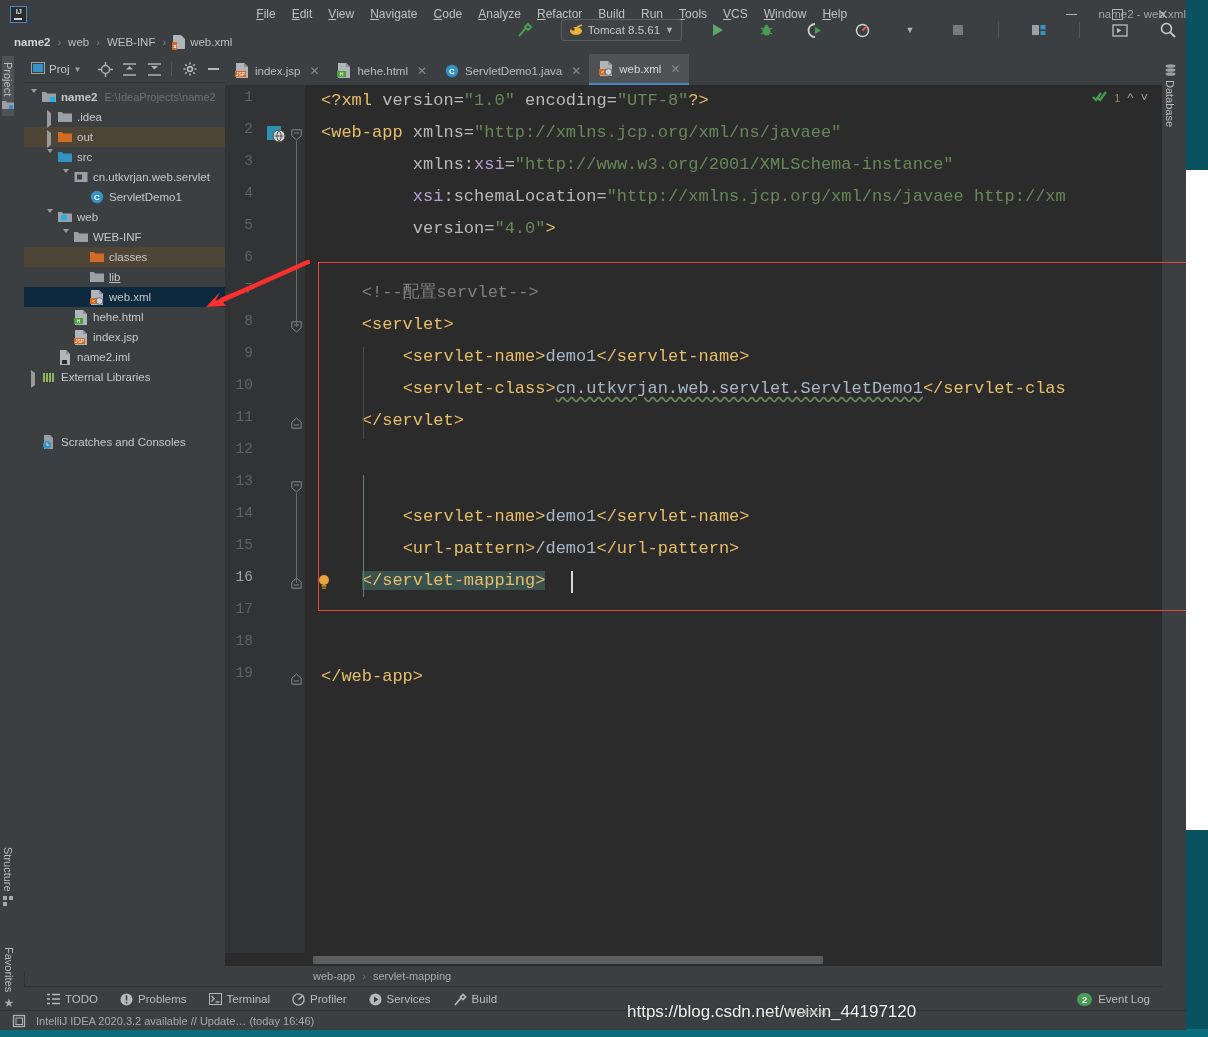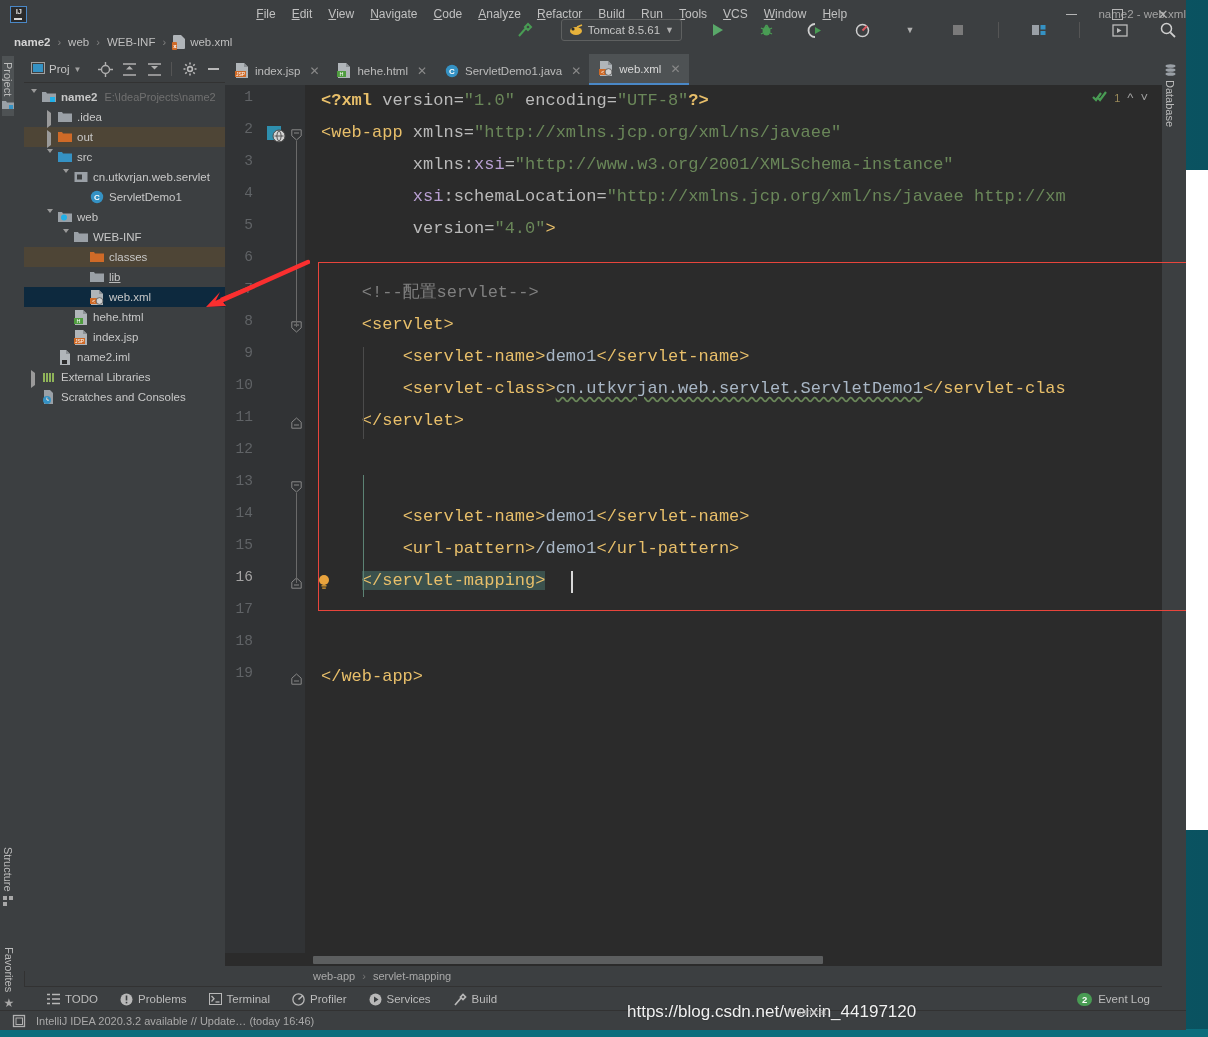--- a/index.html
+++ b/index.html
@@ -152,21 +152,21 @@
   .cl {
     position:absolute; left:16px; white-space:pre;
     font-family:"Liberation Mono", monospace; font-size:17px; line-height:32px;
   }
   .tag { color:#e8bf6a; }
   .attr { color:#bababa; }
   .ns { color:#b9a0d3; }
   .str { color:#6a8759; }
   .txt { color:#a9b7c6; }
   .com { color:#808080; }
-  .pi  { color:#e8bf6a;font-weight:bold; }
+  .pi  { color:#e8bf6a; }
   .eq  { color:#bababa; }
   .hl-match { background:#3b514d; }
   .squiggle { text-decoration: underline; text-decoration-style: wavy;
               text-decoration-color:#6a8759; text-underline-offset:3px;}
   #redbox {
     position:absolute; left:318px; top:262px; width:871px; height:349px;
     border:1.5px solid #e8453c; box-sizing:border-box; pointer-events:none;
   }
   #arrow { position:absolute; left:190px; top:258px; width:120px; height:56px; pointer-events:none;}
   #caret { position:absolute; background:#d8d8d8; width:1.5px; height:22px; }
@@ -570,21 +570,21 @@
           <span style="flex: 0 0 auto; display: inline-flex; align-items: center; margin-right: 5px;">
             <svg width="14" height="13" viewBox="0 0 14 13">
               <rect x="1" y="2" width="2" height="9" fill="#8fb359"></rect>
               <rect x="4" y="2" width="2" height="9" fill="#8fb359"></rect>
               <rect x="7" y="2" width="2" height="9" fill="#8fb359"></rect>
               <rect x="10" y="2" width="2" height="9" fill="#8fb359"></rect>
             </svg>
           </span>
           <span class="tlbl">External Libraries</span>
         </div>
-        <div class="trow" style="padding-left: 6px;">
+        <div class="trow" style="padding-left: 6px; margin-top: 45px;">
           <span class="tw"></span>
           <span style="flex: 0 0 auto; display: inline-flex; align-items: center; margin-right: 5px;">
             <svg width="14" height="14" viewBox="0 0 14 14">
               <path d="M2 0 h6 l3 3 v11 H2 Z" fill="#9aa0a6"></path>
               <circle cx="5" cy="10" r="4" fill="#3592c4"></circle>
               <path d="M5 7.5 V10 h2" stroke="#fff" stroke-width="1"></path>
             </svg>
           </span>
           <span class="tlbl">Scratches and Consoles</span>
         </div>

